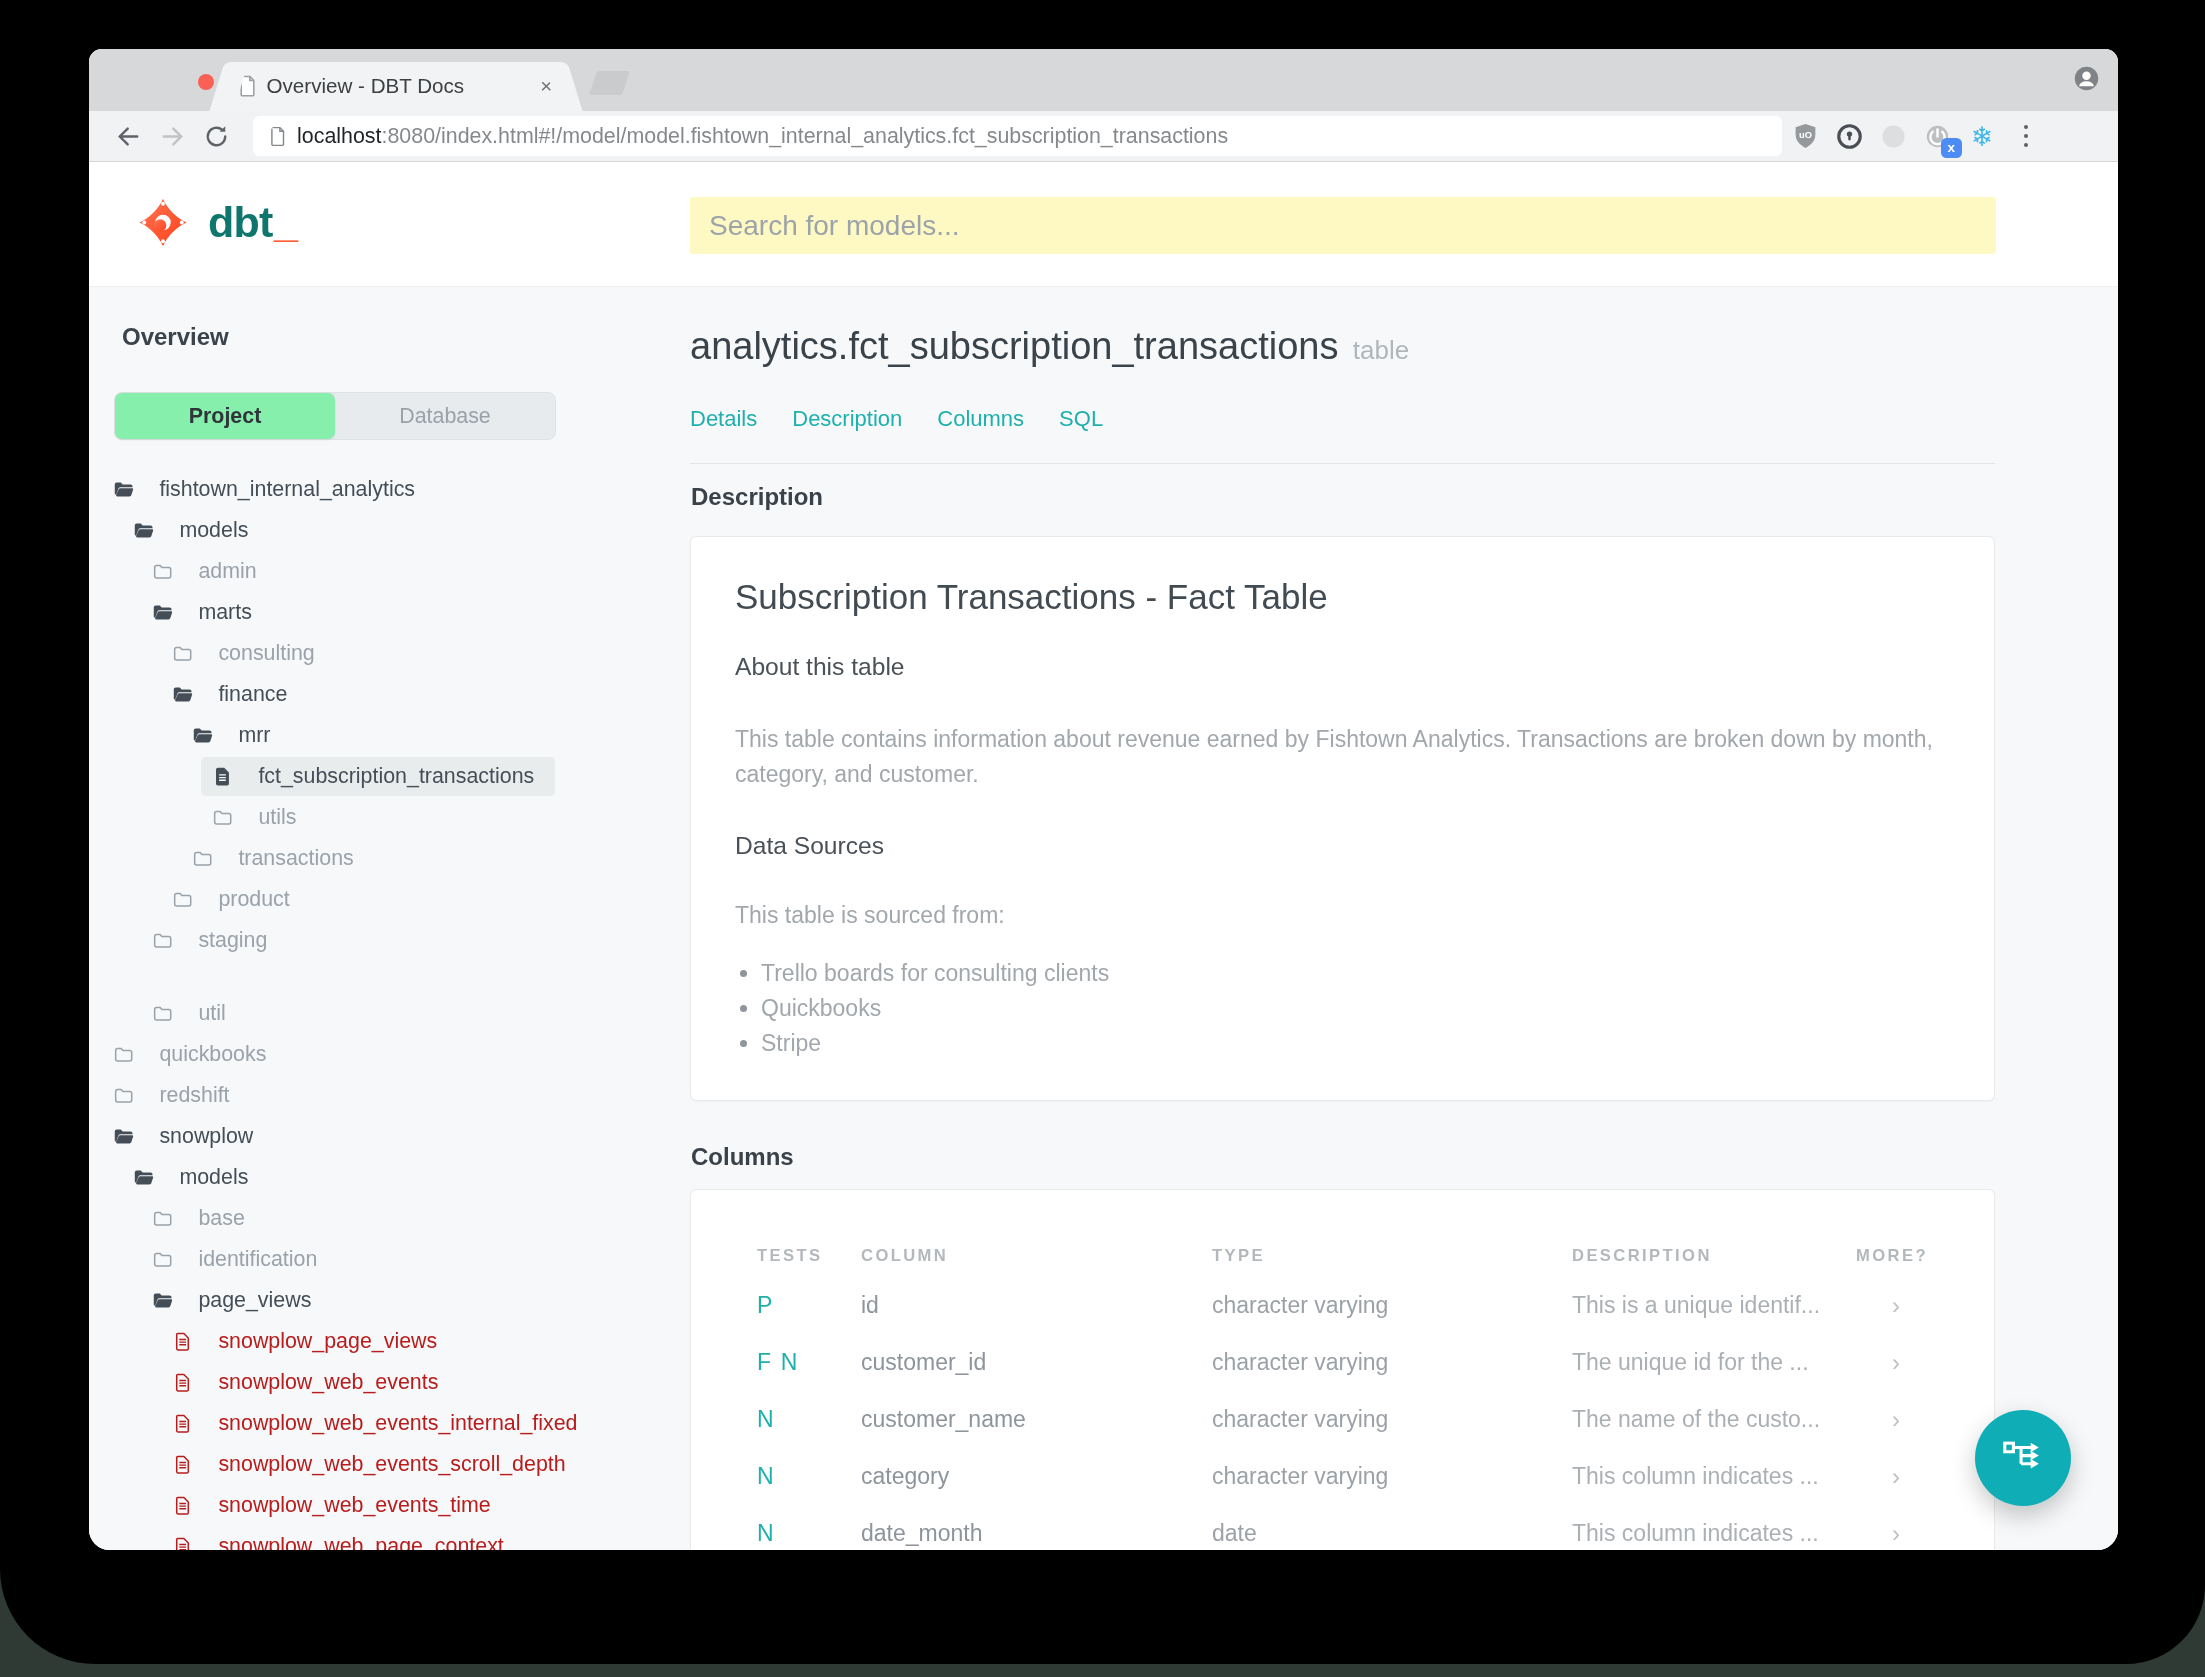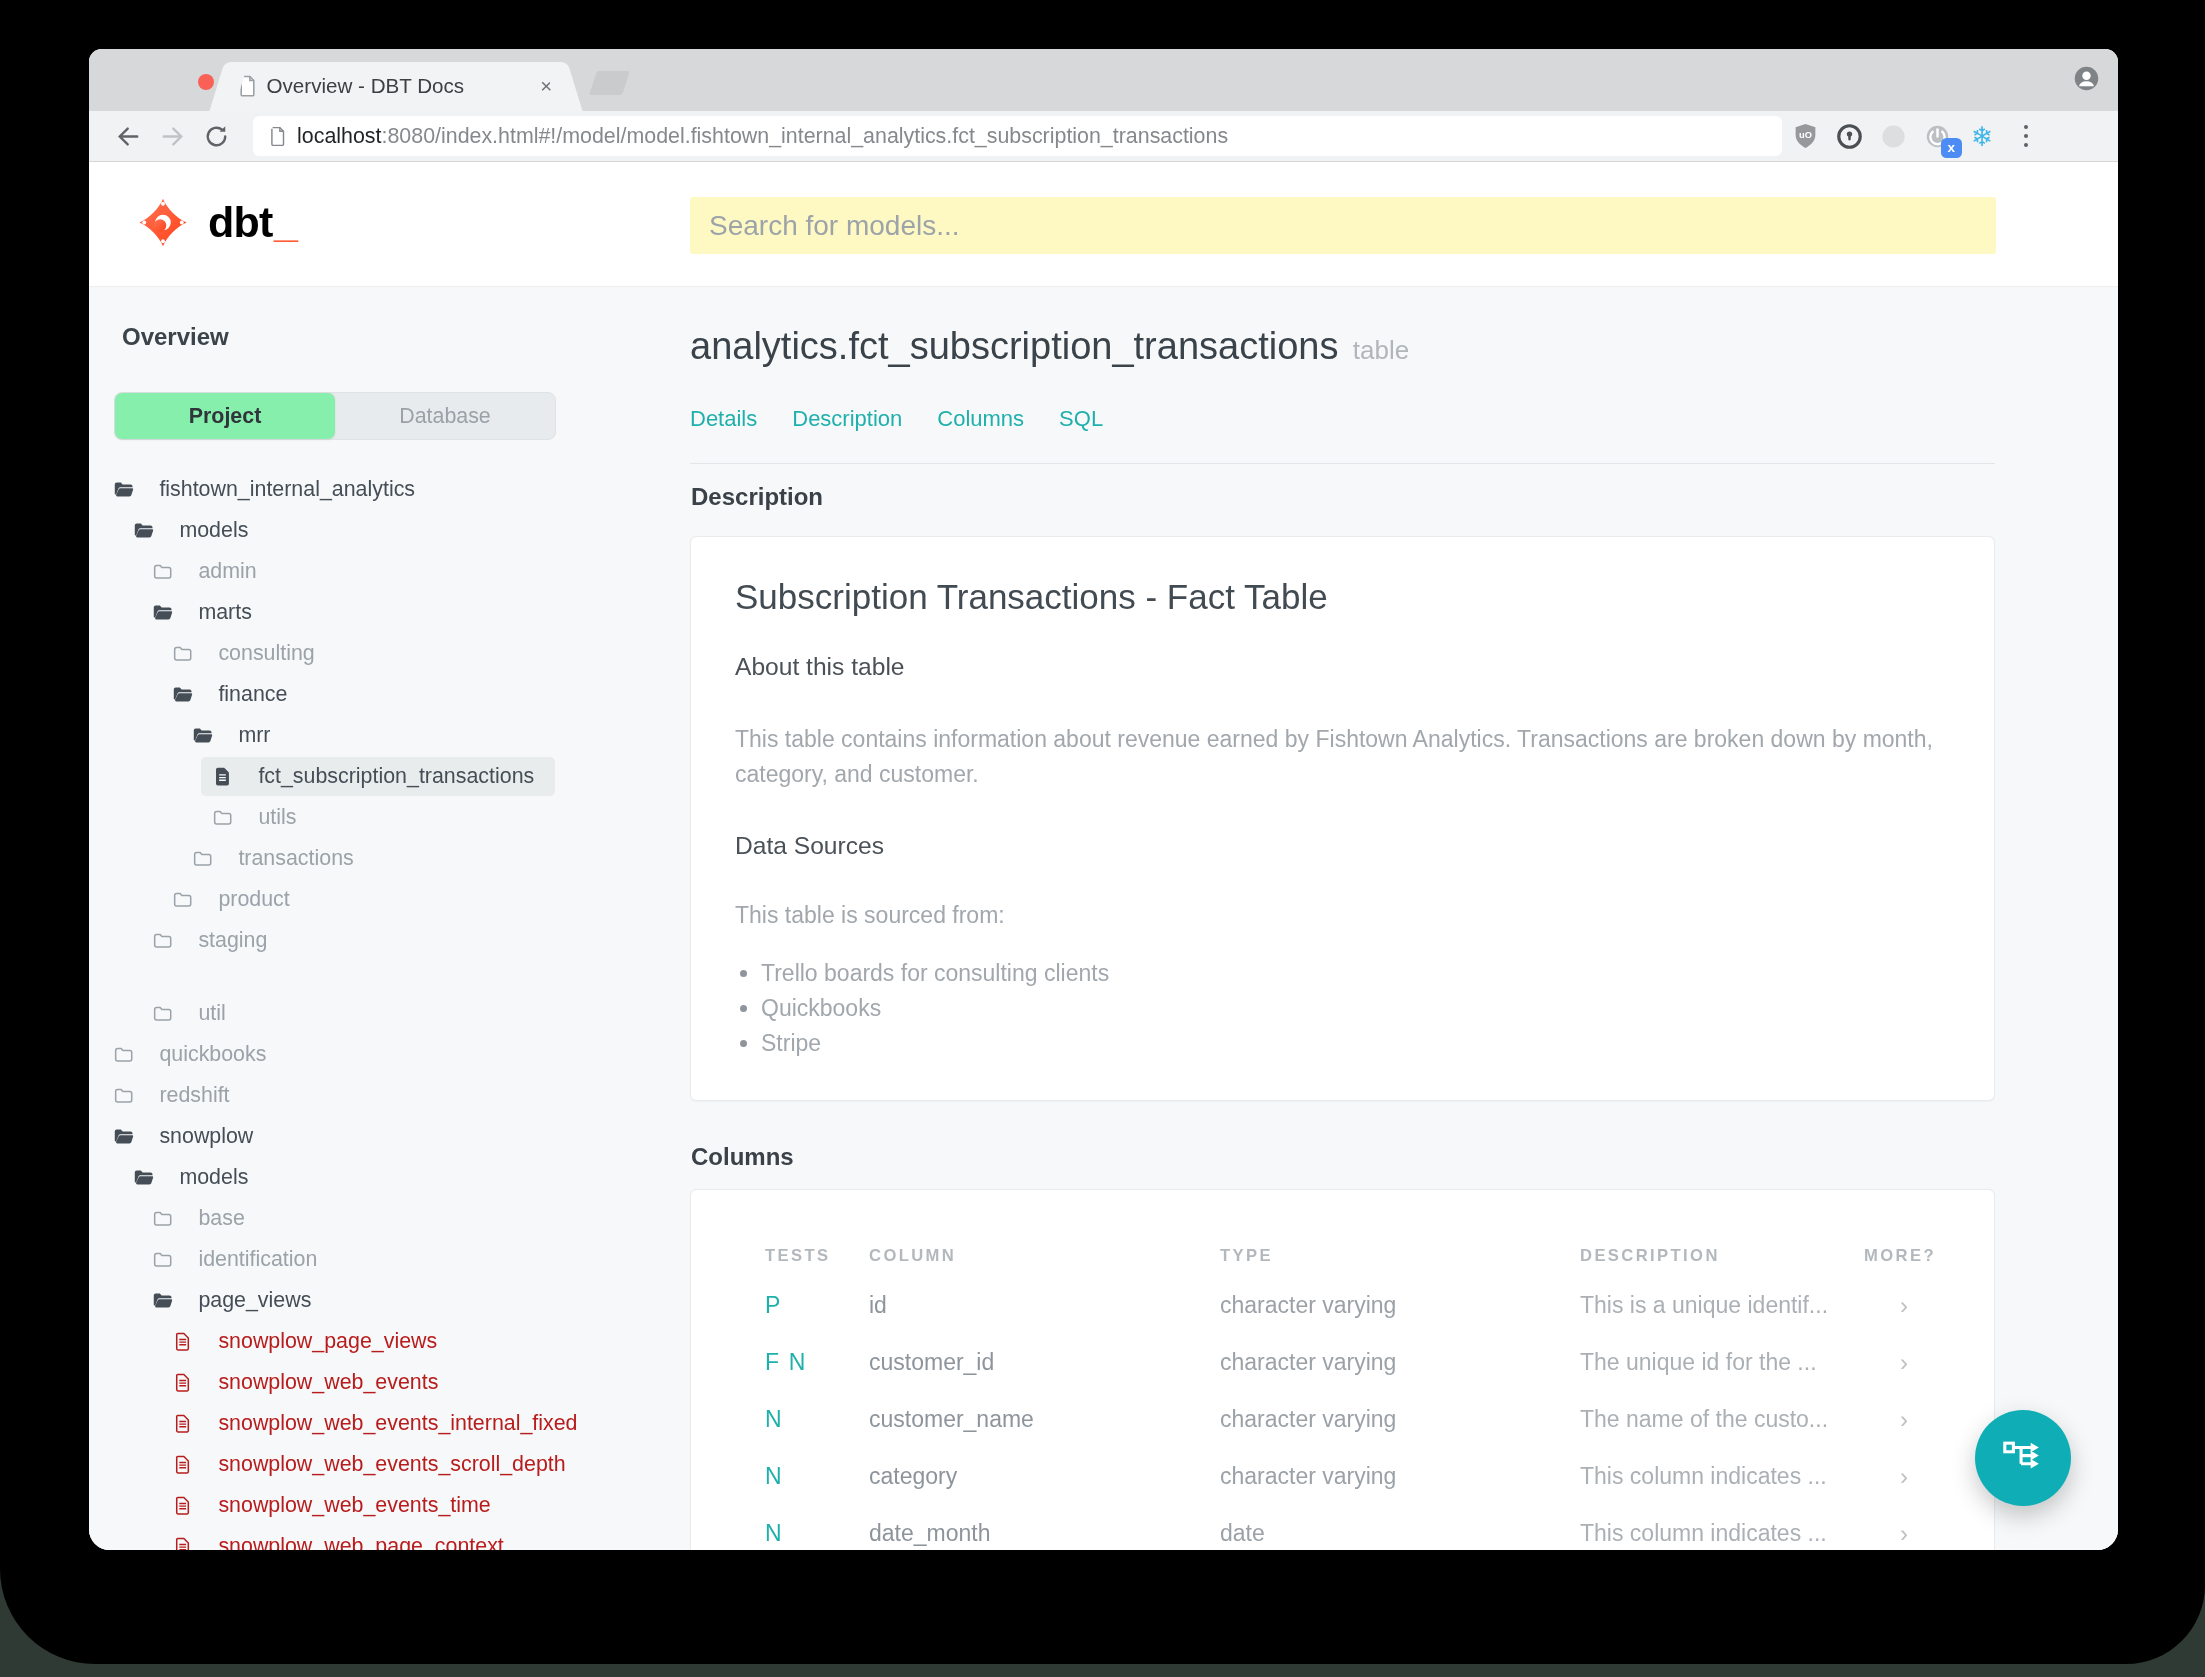--- a/index.html
+++ b/index.html
@@ -31,21 +31,21 @@
   .ext{display:flex;align-items:center;justify-content:center;width:41px;height:41px;margin-left:3.2px;position:relative}
   .ext-snow::before{content:"\2744";font-family:"DejaVu Sans",sans-serif;font-size:27px;color:#3fb6e8}
   .badge-x{position:absolute;right:-3.2px;bottom:-1.6px;width:20.6px;height:20.6px;background:#4d8cf5;border-radius:5.5px;color:#fff;
            font-size:13.5px;font-weight:bold;display:flex;align-items:center;justify-content:center}
   .kebab{display:flex;flex-direction:column;gap:4.8px;align-items:center;justify-content:center}
   .kebab i{width:4px;height:4px;border-radius:50%;background:#5d6165}
   
   .page{position:absolute;left:0;top:113px;width:2029px;height:1388px;background:#f6f8f9;overflow:hidden}
   .appheader{position:absolute;left:0;top:0;width:100%;height:125px;background:#fff;border-bottom:0.8px solid #eceef0}
   .logo{position:absolute;left:48px;top:36px;display:flex;align-items:flex-start}
-  .logo-word{margin-left:19px;font-size:43px;font-weight:bold;letter-spacing:-0.8px;color:#000000;line-height:49px}
+  .logo-word{margin-left:19px;font-size:43px;font-weight:bold;letter-spacing:-0.8px;color:#0f766e;line-height:49px}
   .logo-underscore{font-size:43px;font-weight:bold;color:#ff5c35;line-height:49px;margin-left:1.6px}
   .search{position:absolute;left:601px;top:35px;width:1306px;height:57px;background:#fef9c3;border:none;border-radius:3px;
           padding:0 19px;font-size:28px;color:#3c444b;font-family:"Liberation Sans",sans-serif}
   .search::placeholder{color:#9ca3a9}
   
   .sb-title{position:absolute;left:33px;top:161px;font-size:24px;font-weight:bold;color:#3b434b}
   .pills{position:absolute;left:25px;top:230px;width:442px;height:48px;background:#e8ebee;border:0.8px solid #e0e3e6;border-radius:8px;display:flex}
   .pill{flex:1;display:flex;align-items:center;justify-content:center;font-size:21.4px;color:#9aa1a8}
   .pill.active{background:#86efac;border-radius:7.1px;color:#2f353b;font-weight:bold;box-shadow:0 0.8px 2.4px rgba(0,0,0,.08)}
   .tree{position:absolute;left:0;top:307px;width:658px}
@@ -68,21 +68,21 @@
   .card2{top:1027px;height:555px}
   .card1 .h1{position:absolute;left:44px;top:40px;font-size:35px;color:#424b52}
   .card1 .h2{position:absolute;left:44px;font-size:24.6px;color:#4a5157}
   .h2.about{top:116px}.h2.datas{top:295px}
   .card1 p{position:absolute;left:44px;font-size:23px;line-height:35px;color:#a1a7ac}
   .p-about{top:185px;width:1221px}
   .p-sources{top:361px}
   .src-ul{position:absolute;left:70px;top:419px;color:#a1a7ac}
   .src-ul li{font-size:23px;line-height:35px;color:#a1a7ac}
   .src-ul li::marker{color:#8f959b}
-  .cols-grid{position:absolute;left:8px;top:44px;right:0;display:grid;grid-template-columns:104px 351px 360px 284px 1fr;padding-left:66px}
+  .cols-grid{position:absolute;left:0;top:44px;right:0;display:grid;grid-template-columns:104px 351px 360px 284px 1fr;padding-left:66px}
   .th{height:43px;display:flex;align-items:center;font-size:16.6px;letter-spacing:2.4px;color:#b3b8bd;font-weight:bold}
   .td{height:57px;display:flex;align-items:center;font-size:23px;white-space:nowrap;overflow:hidden}
   .td.tests{color:#1fb0ac;letter-spacing:1.6px}
   .td.colname{color:#8d949b}
   .td.type{color:#9ba1a7}
   .td.descr{color:#abb0b5}
   .td.more{color:#bdc1c4;font-size:24px;padding-left:36px}
   .fab{position:absolute;left:1886px;top:1248px;width:96px;height:96px;border-radius:50%;background:#0fadb5;
        display:flex;align-items:center;justify-content:center;box-shadow:0 9.5px 24px rgba(0,0,0,.22)}
 </style>

